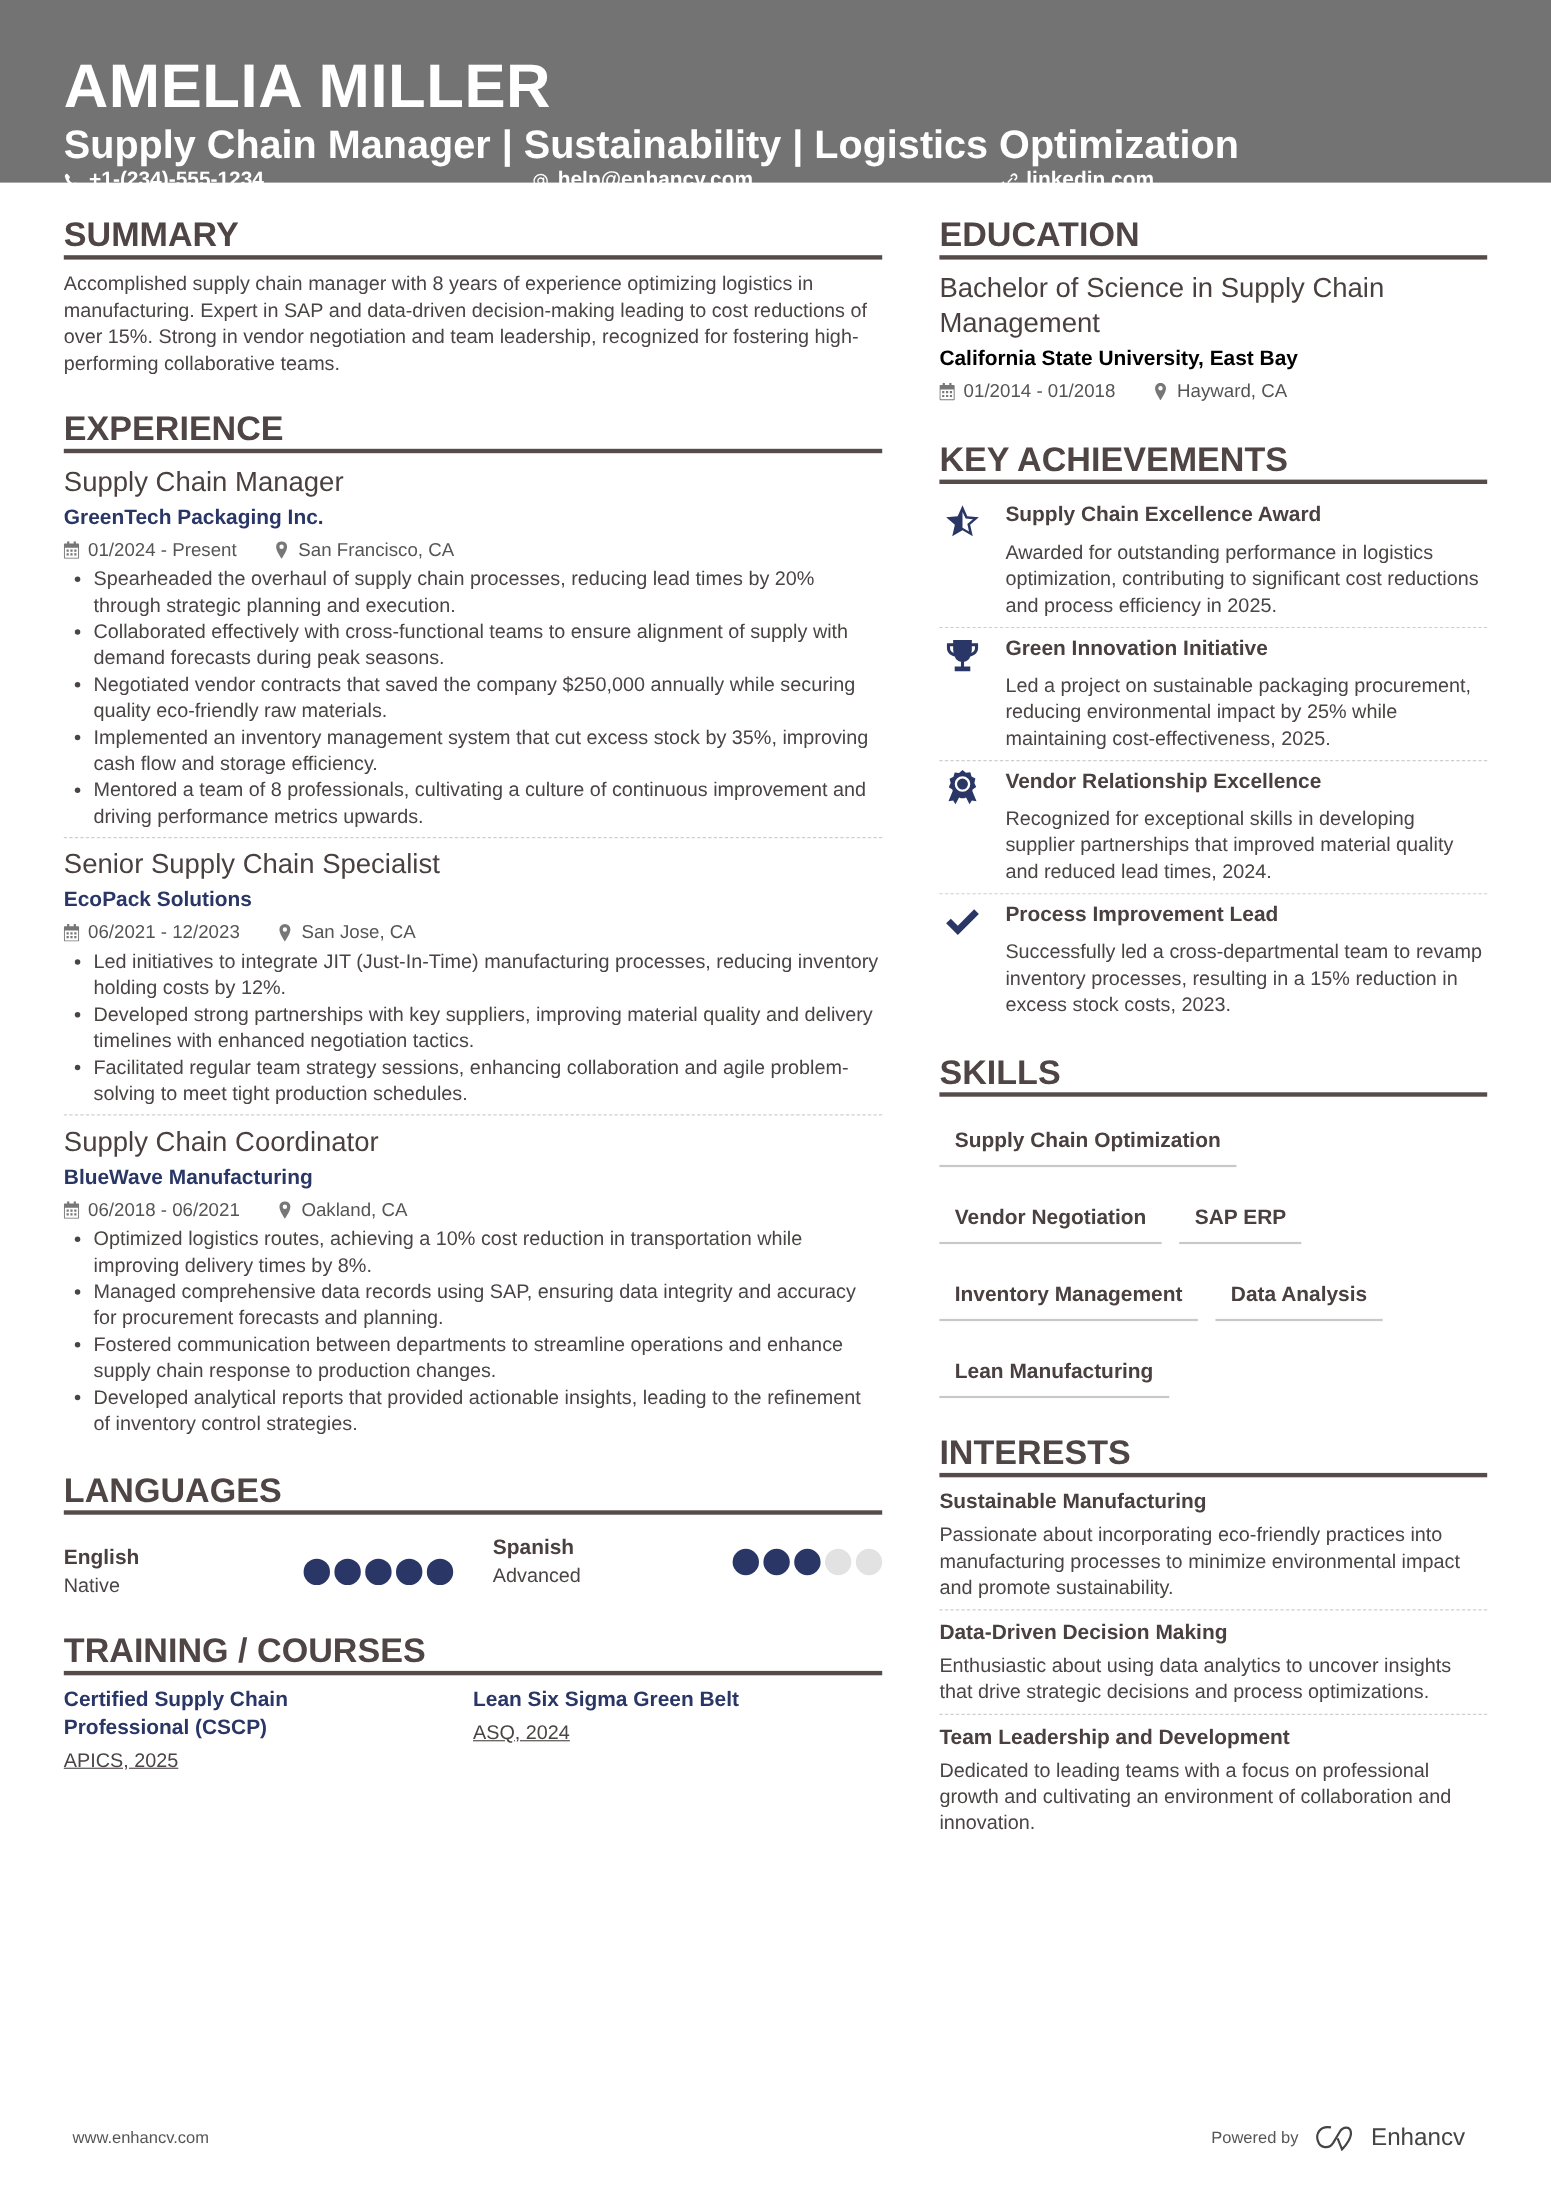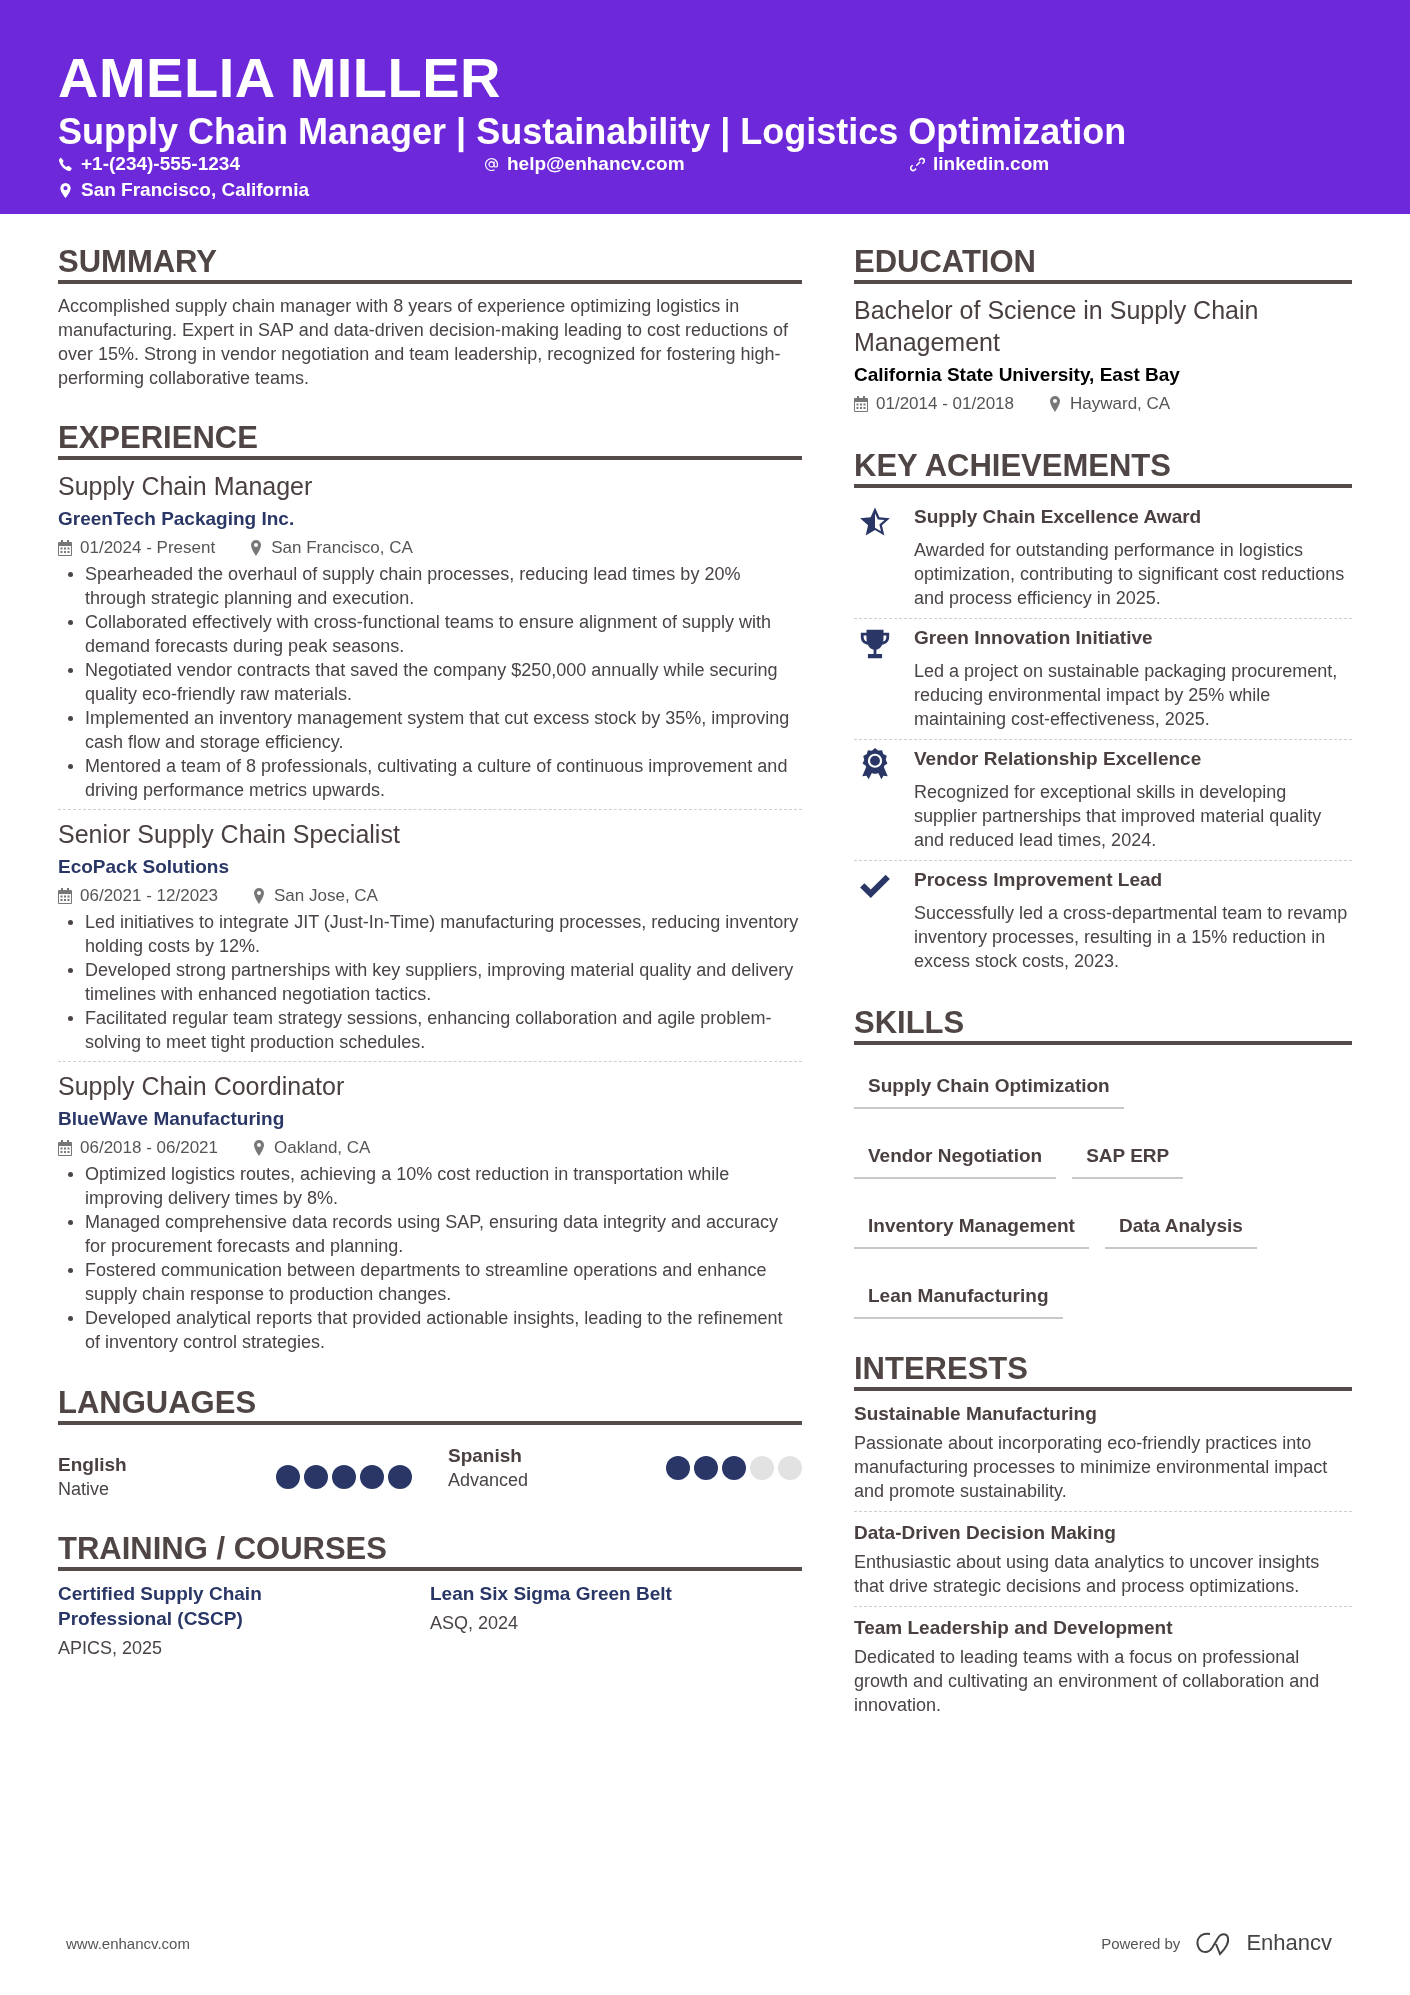--- a/index.html
+++ b/index.html
@@ -1,17 +1,17 @@
 <!DOCTYPE html>
 <html><head>
 <meta charset="utf-8">
 <style>
   * { box-sizing: border-box; margin: 0; padding: 0; }
   body { width: 1410px; height: 1995px; background: #ffffff; font-family: "Liberation Sans", sans-serif; color: #4a4040; position: relative; overflow: hidden; }
-  .header { background: #6d28d9; height: 214px; padding: 48px 58px 0 58px; color: #fff; }
+  .header { background: #737373; height: 166px; padding: 48px 58px 0 58px; color: #fff; }
   .header .name { font-size: 56px; font-weight: 700; line-height: 60px; letter-spacing: 0.5px; }
   .header .headline { font-size: 36px; font-weight: 700; margin-top: 8px; line-height: 32px; }
   .contacts { display: grid; grid-template-columns: 426px 426px 300px; margin-top: 6px; font-size: 19px; font-weight: 700; row-gap: 6px; }
   .contact { display: flex; align-items: center; gap: 8px; height: 20px; }
   .contact svg { width: 15px; height: 15px; fill: #fff; flex: 0 0 15px; }
 
   .cols { display: flex; padding: 0 58px; }
   .left { width: 744px; margin-right: 52px; }
   .right { width: 498px; }
 
@@ -39,21 +39,21 @@
   .lang-name { font-size: 19px; font-weight: 700; color: #4a4040; line-height: 24px; }
   .lang-level { font-size: 18px; color: #4a4444; line-height: 24px; }
   .dots { display: flex; gap: 4px; }
   .dot { width: 24px; height: 24px; border-radius: 50%; background: #2a3766; }
   .dot.off { background: #e2e2e2; }
 
   .sec-training { margin-top: 30px; }
   .courses { display: flex; }
   .course { width: 390px; }
   .course-title { font-size: 19px; font-weight: 700; color: #2a3766; line-height: 25px; width: 300px; }
-  .course-sub { font-size: 18px; color: #4a4444; line-height: 24px; margin-top: 5px; }
+  .course-sub { font-size: 18px; color: #4a4444; line-height: 24px; margin-top: 5px; text-decoration: underline; }
 
   .right .sec-education { margin-top: 30px; }
   .degree { font-size: 25px; line-height: 32px; color: #4a4040; }
   .school { font-size: 19px; font-weight: 700; color: #000000; line-height: 26px; margin-top: 4px; }
 
   .sec-achievements { margin-top: 32px; }
   .ach { display: flex; padding: 6px 0 8px 0; border-bottom: 1.5px dashed #cfcfcf; }
   .ach:last-child { border-bottom: none; }
   .ach-icon { width: 60px; flex: 0 0 60px; padding-left: 4px; padding-top: 2px; }
   .ach-icon svg { width: 34px; height: 34px; fill: #2a3766; }

